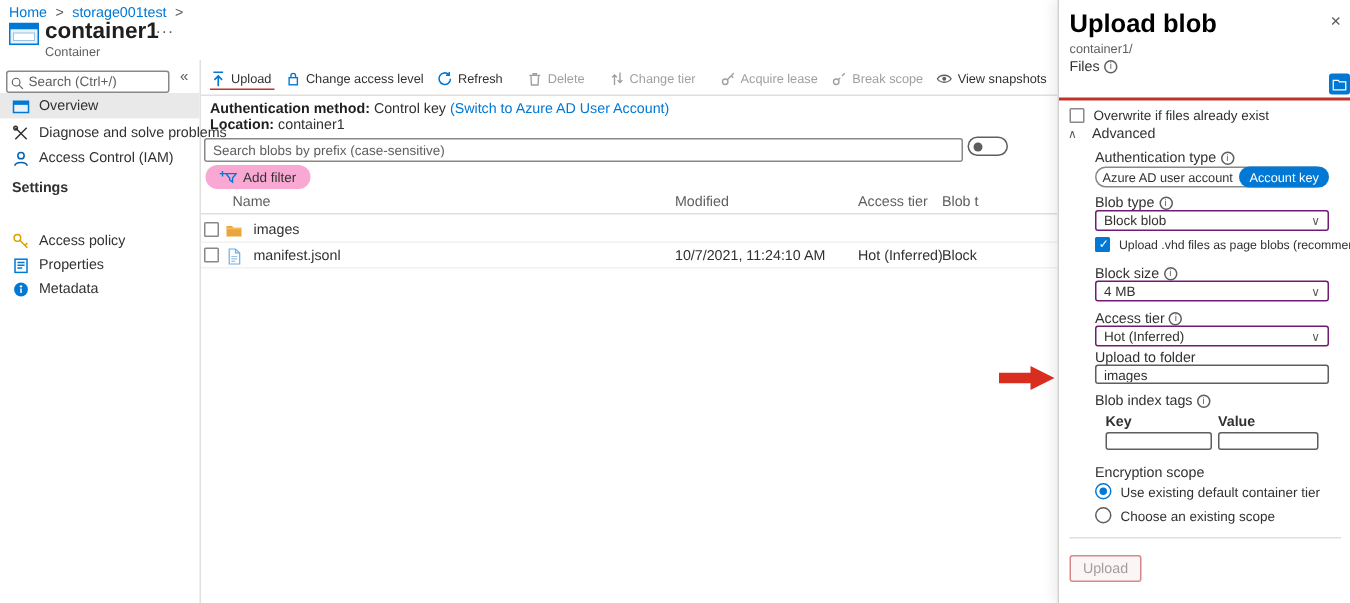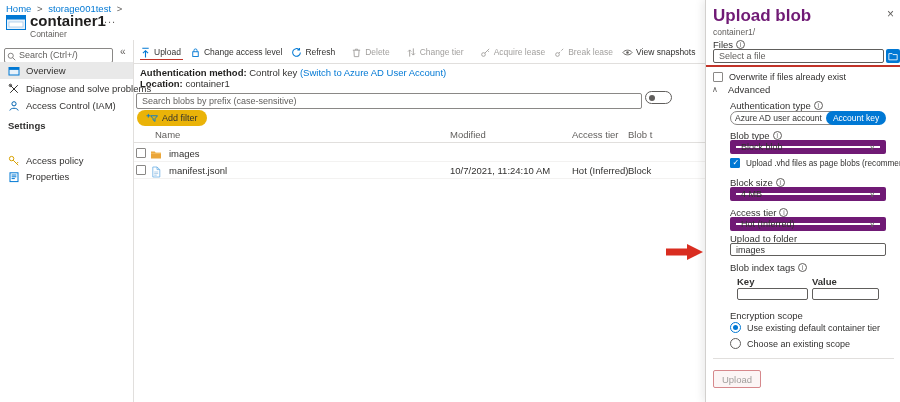--- a/index.html
+++ b/index.html
@@ -27,40 +27,40 @@
   .tb-item{display:flex;align-items:center;gap:3px;font-size:8.5px;margin-right:9px;cursor:pointer;position:relative;color:#323130}
   .tb-item.dis{color:#a19f9d}
   .tb-item.dis .tbi{color:#a19f9d !important}
   .tbi{display:inline-flex;width:11px;height:11px}
   .tb-sep{width:1px;height:12px;background:#d2d0ce;margin:0 7px 0 0}
   .annot-underline{position:absolute;left:-2px;right:-2px;bottom:-4px;height:2.5px;background:#c13328}
   
   .infoline{font-size:9.5px;white-space:nowrap}
   .infoline b{color:#201f1e}
   
-  .addfilter{display:inline-flex;align-items:center;gap:4px;background:#eab308;border-radius:9px;height:16px;padding:0 9px;font-size:9px;color:#323130;cursor:pointer}
+  .addfilter{display:inline-flex;align-items:center;gap:4px;background:#f9a8d4;border-radius:9px;height:16px;padding:0 9px;font-size:9px;color:#323130;cursor:pointer}
   
   .toggle{width:27px;height:13px;border:1px solid #605e5c;border-radius:7px;position:relative;background:#fff;cursor:pointer}
   .toggle::after{content:"";position:absolute;left:3px;top:2.5px;width:6px;height:6px;border-radius:50%;background:#605e5c}
   
   .thead{position:absolute;font-size:9.5px;color:#605e5c}
   .cell{position:absolute;font-size:9.5px;color:#323130;top:3px;white-space:nowrap}
   .trow{position:absolute;left:0;width:571px;height:17px;border-bottom:1px solid #f3f2f1;cursor:pointer}
   .cbx{display:inline-block;width:10px;height:10px;border:1px solid #8a8886;border-radius:1px;background:#fff;cursor:pointer}
   .cbx.on{background:#0078d4;border-color:#0078d4;position:relative}
   .cbx.on::after{content:"✓";color:#fff;font-size:8px;position:absolute;left:1.5px;top:-1px}
   .ric{position:absolute;left:16px;top:2px;width:12px;height:12px}
   
   .panel{left:705px;top:0;width:195px;height:402px;background:#fff;border-left:1px solid #d2d0ce;box-shadow:-3px 0 8px rgba(0,0,0,.08);font-size:9.5px}
-  .ptitle{font-size:17px;font-weight:bold;color:#701a75}
+  .ptitle{font-size:17px;font-weight:bold;color:#000000}
   .pclose{color:#605e5c;font-size:12px;cursor:pointer}
   .pl{position:absolute;font-size:9.5px;color:#323130;white-space:nowrap}
   .info-icon{display:inline-block;width:9px;height:9px;border:1px solid #605e5c;border-radius:50%;font-size:6.5px;line-height:7px;text-align:center;color:#605e5c;vertical-align:1px;margin-left:3px}
   .info-icon::after{content:"i"}
-  .select{position:absolute;height:14px;border:6px solid #701a75;border-radius:2px;background:#fff;display:flex;align-items:center;justify-content:space-between;padding:0 5px;font-size:9px;cursor:pointer}
+  .select{position:absolute;height:14px;border:1px solid #701a75;border-radius:2px;background:#fff;display:flex;align-items:center;justify-content:space-between;padding:0 5px;font-size:9px;cursor:pointer}
   .chev{color:#605e5c;font-size:8px}
   .pill{position:absolute;height:14px;width:154px;border:1px solid #8a8886;border-radius:8px;display:flex;align-items:center;font-size:8.5px;background:#fff;cursor:pointer}
   .pill-left{flex:1;text-align:left;color:#323130;white-space:nowrap;padding:0 4px}
   .pill-right{background:#0078d4;color:#fff;border-radius:7px;height:14px;line-height:14px;padding:0 7px;margin-right:-1px;white-space:nowrap}
   .radio{display:inline-block;width:11px;height:11px;border:1px solid #605e5c;border-radius:50%;background:#fff;vertical-align:-2px;cursor:pointer;position:relative;flex:0 0 11px}
   .radio.sel{border-color:#0078d4}
   .radio.sel::after{content:"";position:absolute;inset:2px;border-radius:50%;background:#0078d4}
   .radrow{position:absolute;display:flex;align-items:center;gap:6px;font-size:9px;white-space:nowrap}
   .browse{position:absolute;width:14px;height:14px;background:#0078d4;border-radius:2px;display:flex;align-items:center;justify-content:center;cursor:pointer}
   .upload-btn{position:absolute;width:48px;height:18px;border:1px solid #d6888c;border-radius:2px;background:#fcf5f5;color:#a19f9d;font-size:9.5px;font-family:inherit;cursor:pointer}
@@ -140,20 +140,30 @@
   </div>
   <div class="nav-item" style="top:112px">
     <span class="nic">
         <svg width="12" height="12" viewBox="0 0 12 12">
           <circle cx="3.6" cy="3.6" r="2.2" fill="none" stroke="#d8a100"></circle>
           <path d="M5.2 5.2l5 5M8.6 8.6l1.6-1.6" fill="none" stroke="#d8a100"></path>
         </svg>
       </span>
     <span>Access policy</span>
   </div>
+  <div class="nav-item" style="top:144px">
+    <span class="nic">
+        <svg width="12" height="12" viewBox="0 0 12 12">
+          <circle cx="6" cy="6" r="4.6" fill="#0078d4"></circle>
+          <path d="M6 5.4v3" stroke="#fff"></path>
+          <circle cx="6" cy="3.9" r=".8" fill="#fff"></circle>
+        </svg>
+      </span>
+    <span>Metadata</span>
+  </div>
 </div>
 
 <div class="abs" style="left:134px;top:40px;width:571px;height:362px;overflow:hidden">
 
   <div class="toolbar abs" style="left:6px;top:4px;width:560px;height:16px">
     <div class="tb-item">
       <span class="tbi" style="color:#0078d4">
           <svg width="11" height="11" viewBox="0 0 12 12">
             <path d="M2.5 1.3h7M6 4v7.5M3.2 6.8L6 4l2.8 2.8" fill="none" stroke="currentColor" stroke-width="1.2"></path>
           </svg>
@@ -206,21 +216,21 @@
         </span>
       <span>Acquire lease</span>
     </div>
     <div class="tb-item dis">
       <span class="tbi">
           <svg width="11" height="11" viewBox="0 0 12 12">
             <circle cx="3.8" cy="8.2" r="2" fill="none" stroke="currentColor"></circle>
             <path d="M5.3 6.7l1.4-1.4M8 4l2-2" fill="none" stroke="currentColor"></path>
           </svg>
         </span>
-      <span>Break lease</span>
+      <span>Break scope</span>
     </div>
     <div class="tb-item">
       <span class="tbi" style="color:#605e5c">
           <svg width="11" height="11" viewBox="0 0 12 12">
             <path d="M1 6c2.2-3.4 7.8-3.4 10 0-2.2 3.4-7.8 3.4-10 0z" fill="none" stroke="currentColor"></path>
             <circle cx="6" cy="6" r="1.4" fill="currentColor"></circle>
           </svg>
         </span>
       <span>View snapshots</span>
     </div>
@@ -286,23 +296,20 @@
 </div>
 
 <div class="panel abs">
   <div class="ptitle abs" style="left:7px;top:6px">Upload blob</div>
   <div class="pclose abs" style="left:181px;top:7px">×</div>
   <div class="subtitle abs" style="left:7px;top:27px">container1/</div>
 
   <div class="pl" style="left:7px;top:39px">
     <span>Files</span><span class="info-icon"></span>
   </div>
-  <div class="abs" style="left:7px;top:49px;width:171px;height:14px">
-    <input class="ipt" style="border-color: rgb(96, 94, 92); font-size: 9px;" placeholder="Select a file">
-  </div>
   <div class="browse" style="left:180px;top:49px">
     <svg width="10" height="9" viewBox="0 0 12 10">
         <path d="M1 1.5h4l1 1.2h5V9H1z" fill="none" stroke="#fff"></path>
       </svg>
   </div>
   <div class="redline" style="left:0;top:65px;width:195px;height:2px"></div>
 
   <div class="chk-label" style="left:7px;top:72px">
     <span class="cbx"></span>
     <span>Overwrite if files already exist</span>

